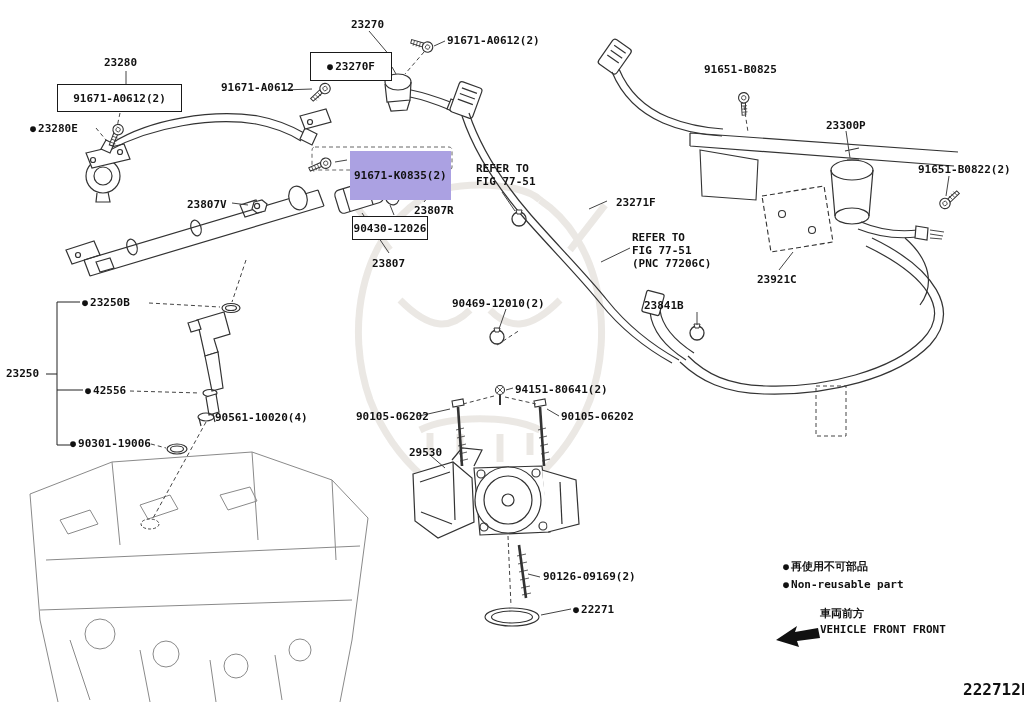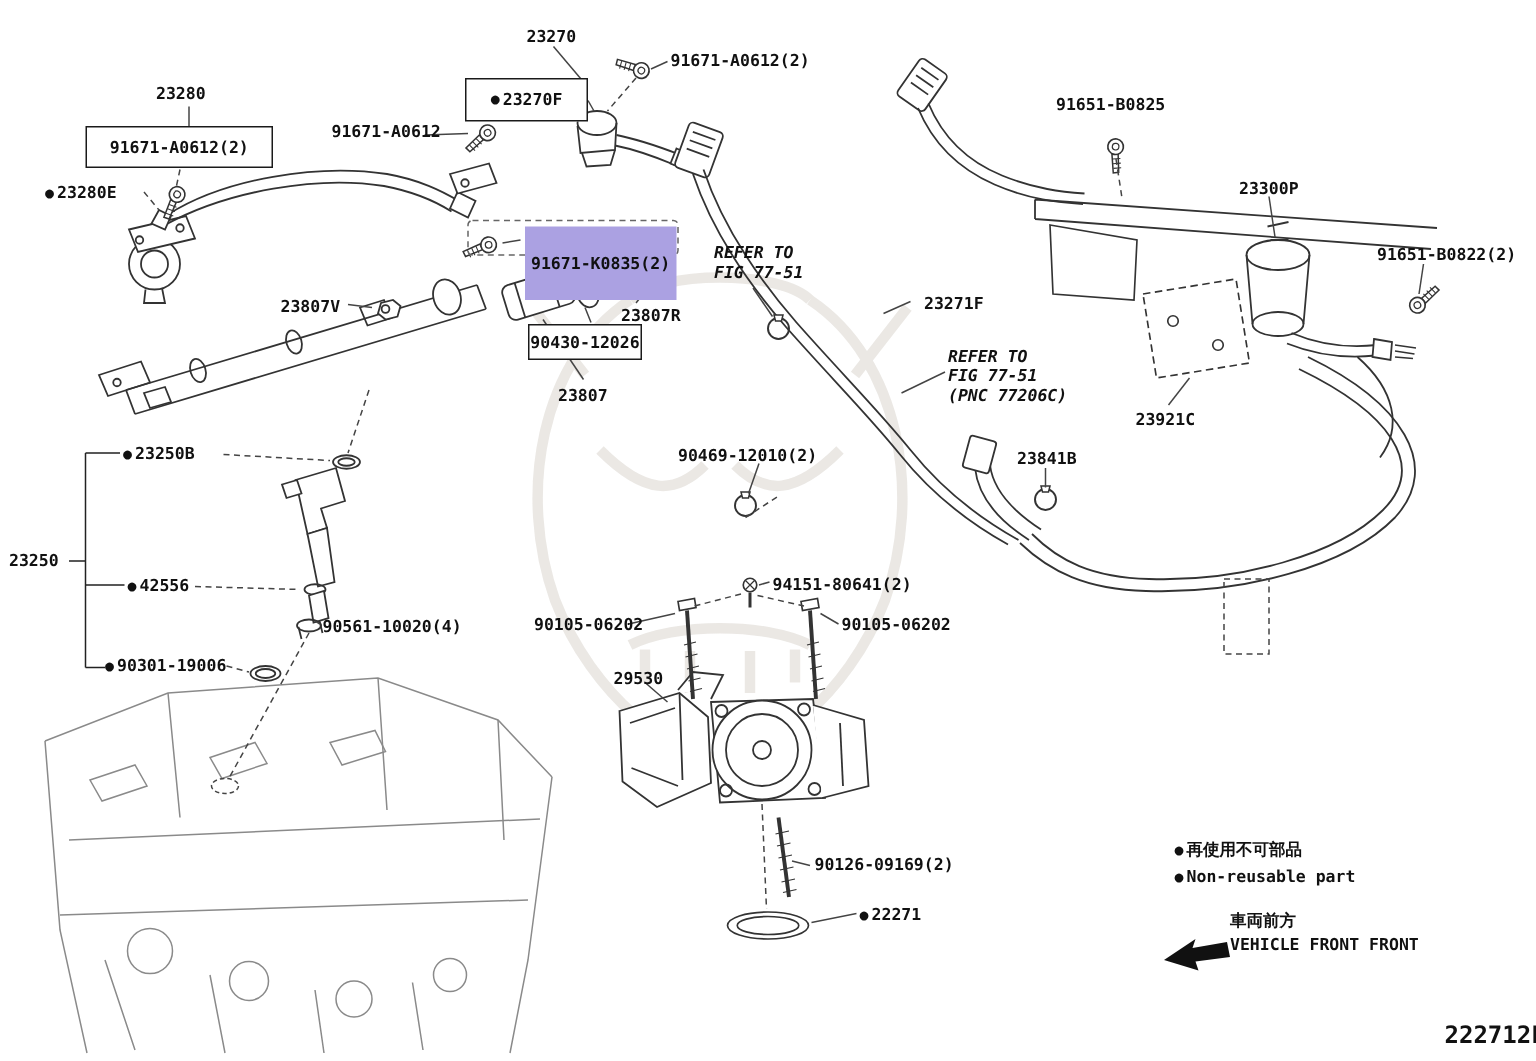--- a/index.html
+++ b/index.html
@@ -12,21 +12,21 @@
   .lbl {
     position:absolute; font-size:11px; font-weight:bold; color:#111;
     white-space:nowrap; line-height:13px;
   }
   .lbl .blt { margin-right:2px; font-size:10px; }
   .boxed {
     border:1.6px solid #1a1a1a; background:#fff;
     display:flex; align-items:center; justify-content:center;
   }
   .hl { background:#aba1e2; padding:18px 4px; }
-  .note div { line-height:13px;font-style:italic; }
+  .note div { line-height:13px; }
   .code { font-size:16px; }
 </style>
 </head>
 <body>
 
 <div class="stage">
 
   <svg class="art" viewBox="0 0 1024 707">
     <defs>
       <g id="bolt">
@@ -302,21 +302,21 @@
   <div class="lbl" style="left:414px;top:204px">23807R</div>
   <div class="lbl boxed" style="left:352px;top:216px;width:76px;height:24px">
       <span>90430-12026</span>
     </div>
   <div class="lbl" style="left:372px;top:257px">23807</div>
   <div class="lbl" style="left:616px;top:196px">23271F</div>
   <div class="lbl" style="left:704px;top:63px">91651-B0825</div>
   <div class="lbl" style="left:826px;top:119px">23300P</div>
   <div class="lbl" style="left:918px;top:163px">91651-B0822(2)</div>
   <div class="lbl" style="left:757px;top:273px">23921C</div>
-  <div class="lbl" style="left:678px;top:299px">23841B</div>
+  <div class="lbl" style="left:644px;top:299px">23841B</div>
   <div class="lbl" style="left:452px;top:297px">90469-12010(2)</div>
   <div class="lbl" style="left:82px;top:296px"><span class="blt">●</span><span>23250B</span></div>
   <div class="lbl" style="left:6px;top:367px">23250</div>
   <div class="lbl" style="left:85px;top:384px"><span class="blt">●</span><span>42556</span></div>
   <div class="lbl" style="left:215px;top:411px">90561-10020(4)</div>
   <div class="lbl" style="left:70px;top:437px"><span class="blt">●</span><span>90301-19006</span></div>
   <div class="lbl" style="left:515px;top:383px">94151-80641(2)</div>
   <div class="lbl" style="left:356px;top:410px">90105-06202</div>
   <div class="lbl" style="left:561px;top:410px">90105-06202</div>
   <div class="lbl" style="left:409px;top:446px">29530</div>

